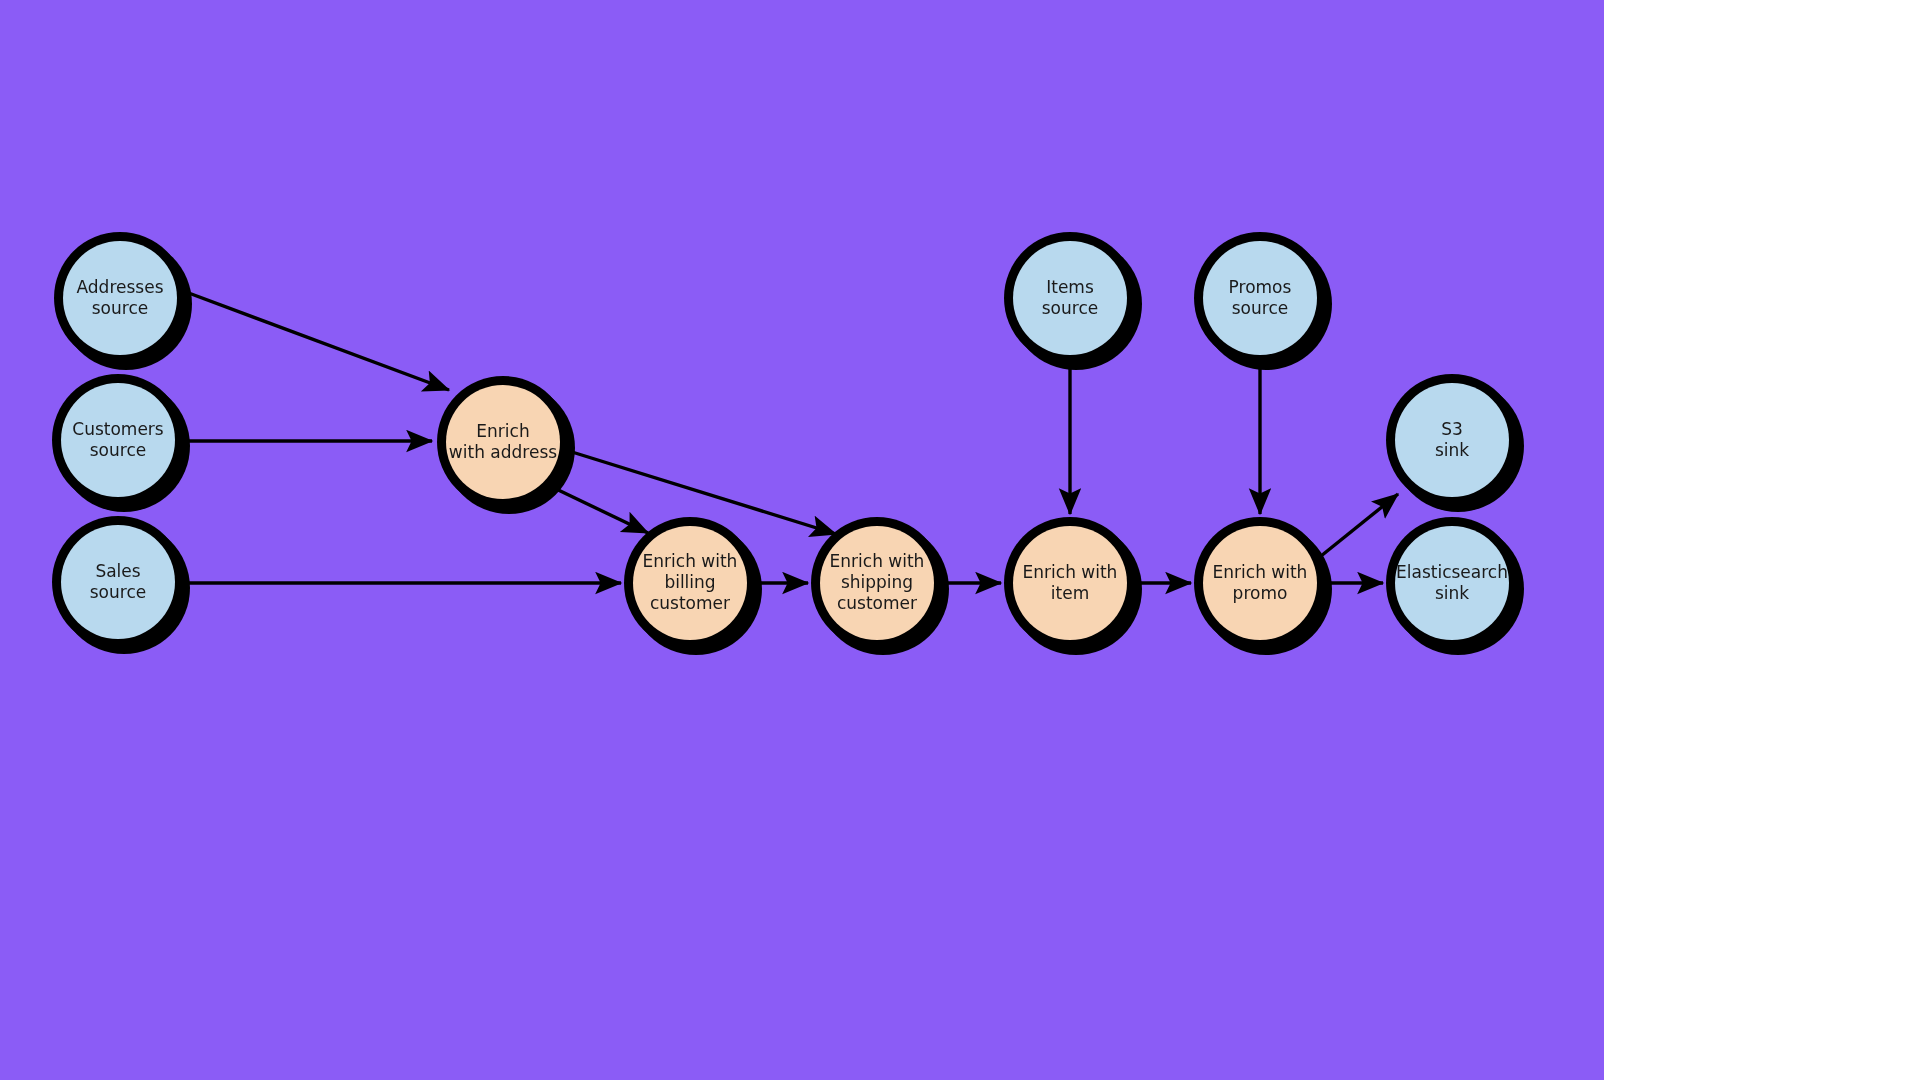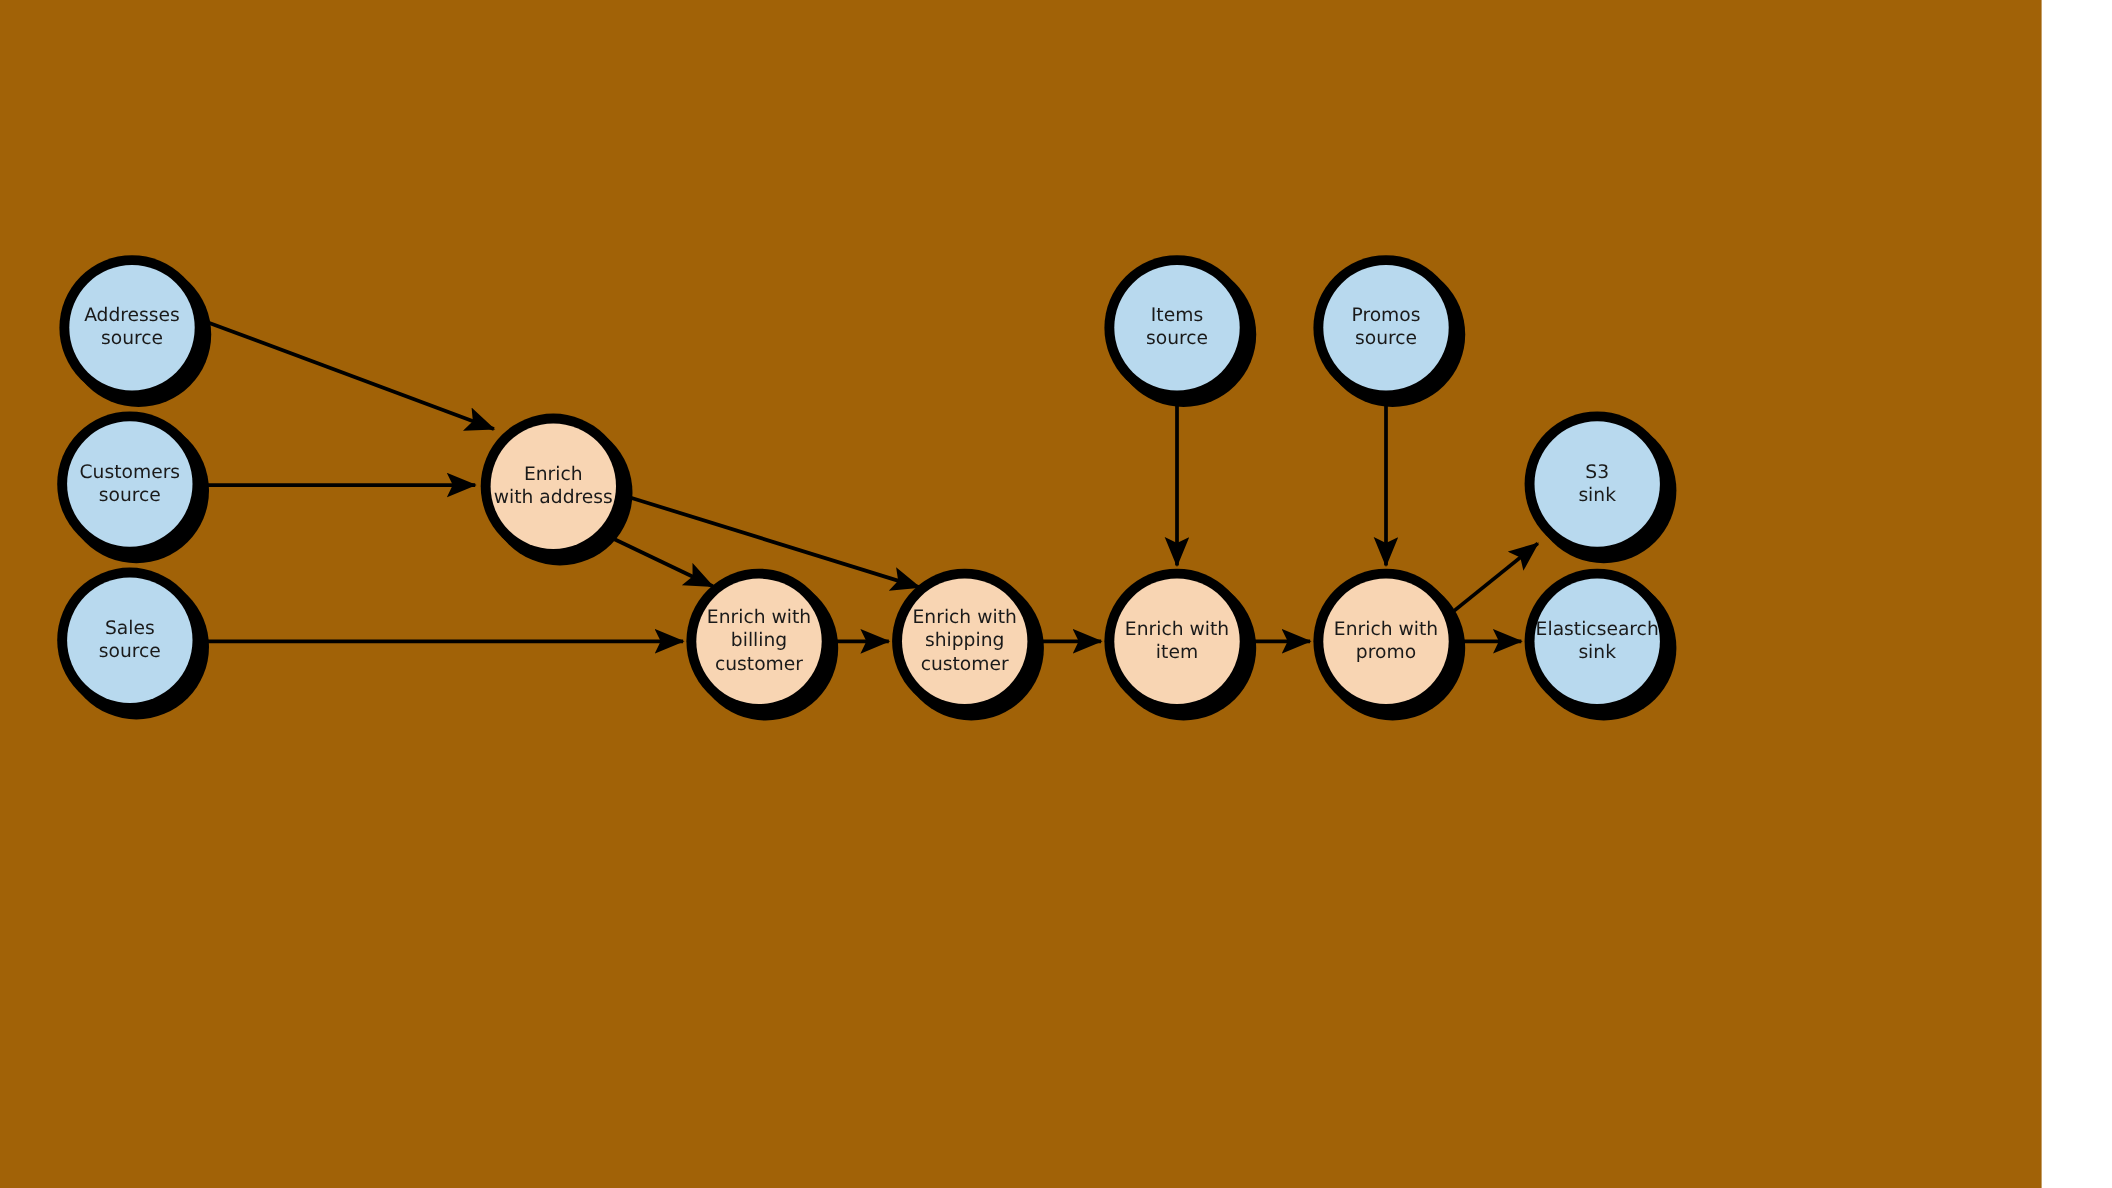--- a/index.html
+++ b/index.html
@@ -9,23 +9,23 @@
     background: #ffffff;
   }
   body {
     width: 1920px;
     height: 1080px;
     overflow: hidden;
     font-family: "DejaVu Sans", sans-serif;
   }
   #canvas-wrap {
     position: relative;
-    width: 1856px;
+    width: 1604px;
     height: 1080px;
-    background: #a16207;
+    background: #8b5cf6;
   }
   #graph-svg {
     position: absolute;
     left: 0;
     top: 0;
     width: 1920px;
     height: 1080px;
     display: block;
   }
   .node-label {

